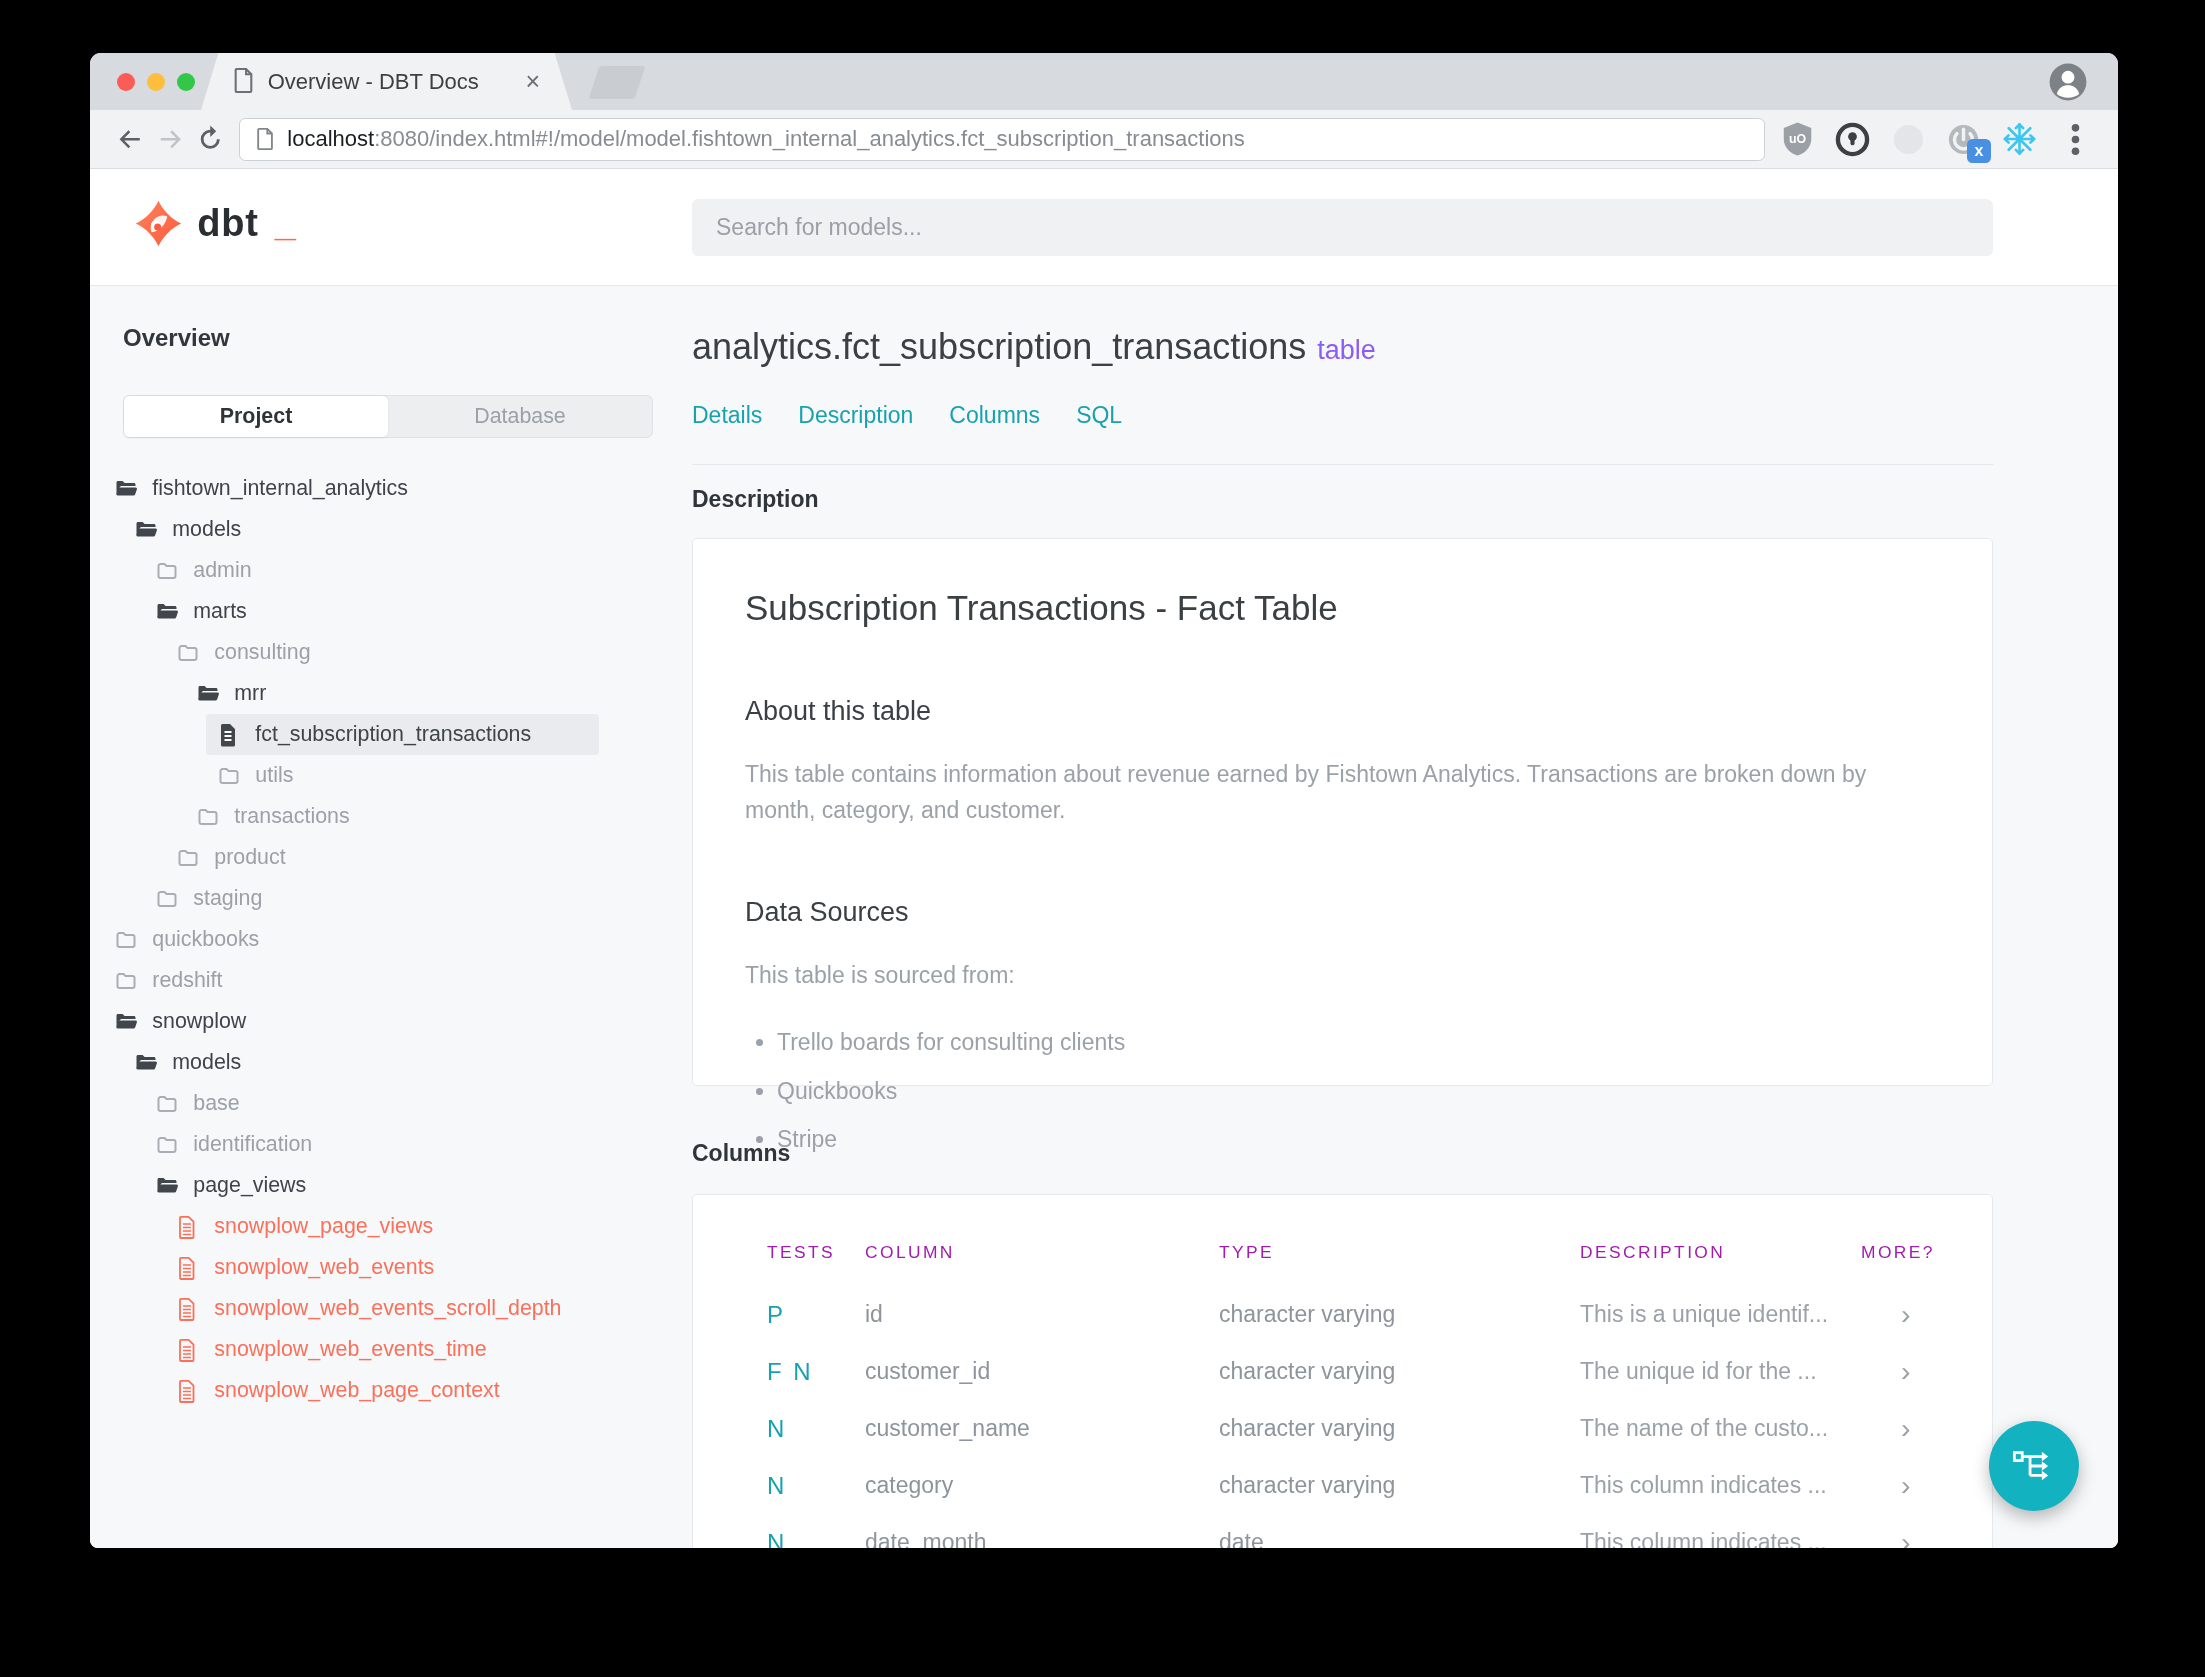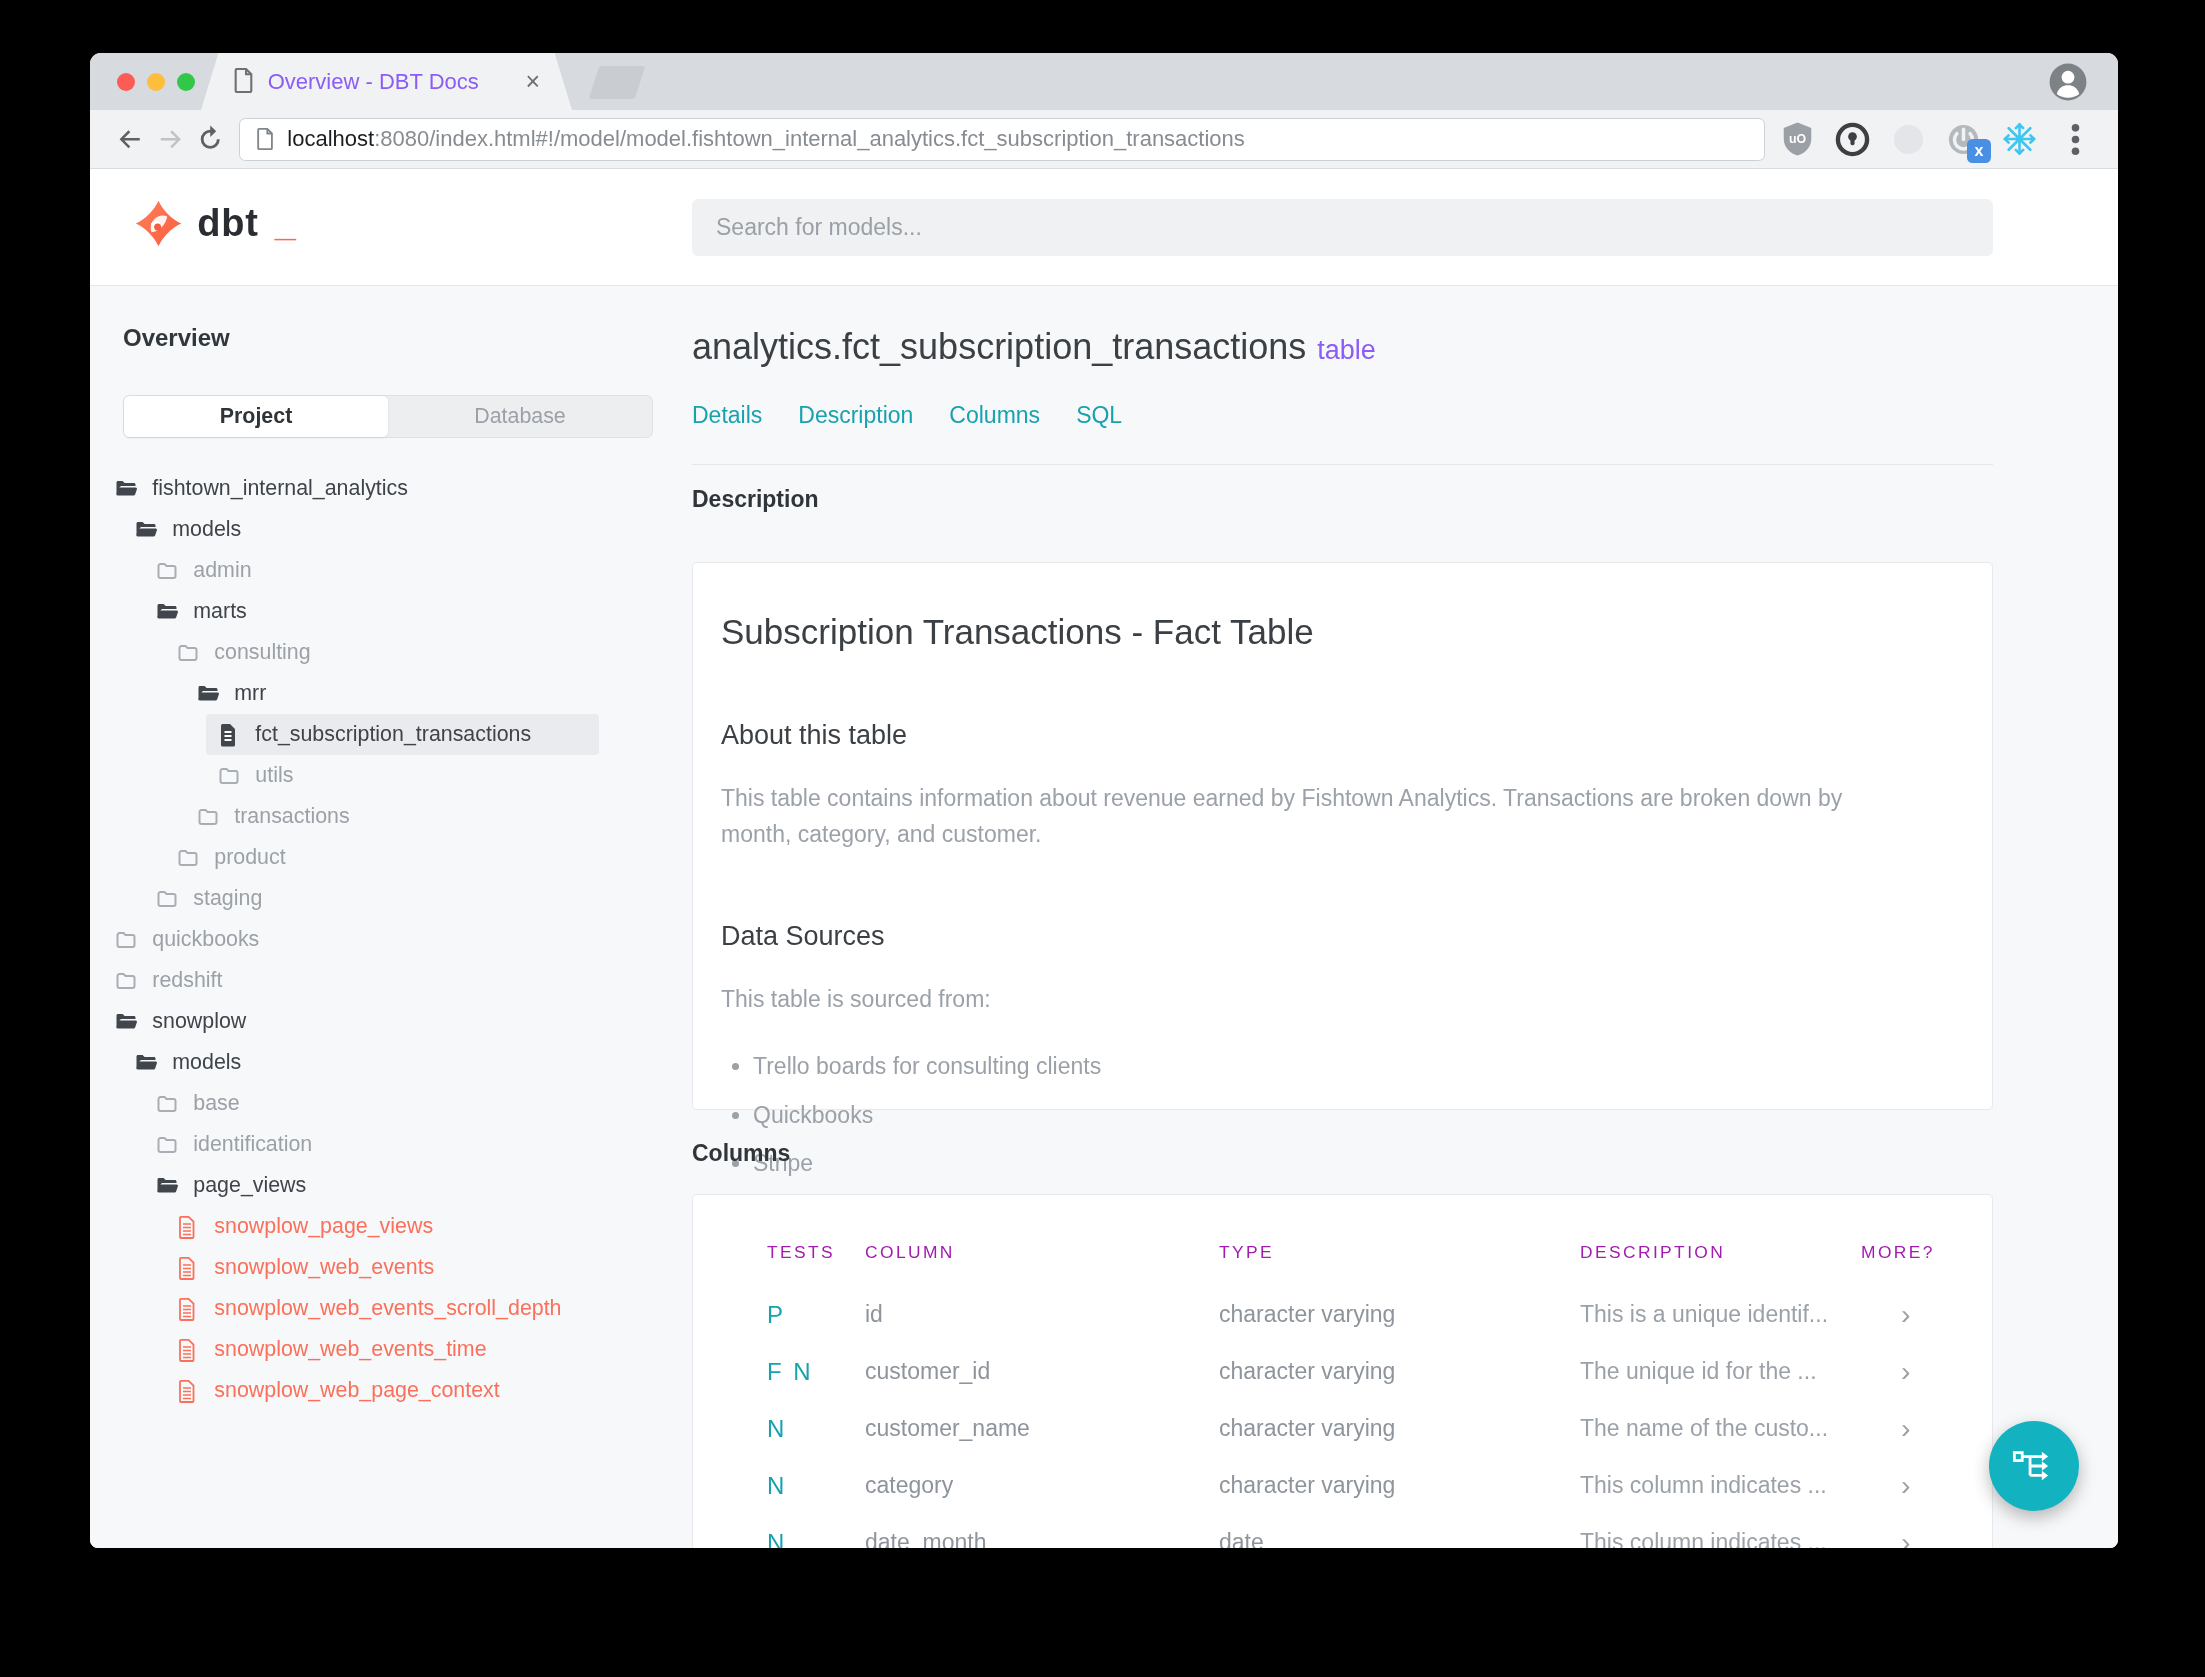--- a/index.html
+++ b/index.html
@@ -12,21 +12,21 @@
           background:#fff;border-radius:11px 11px 8px 8px;overflow:hidden;}
 
   
   .tabstrip{position:absolute;left:0;top:0;width:100%;height:57px;background:#d7dade;}
   .lights{position:absolute;left:27px;top:20px;display:flex;gap:12px;}
   .light{width:18px;height:18px;border-radius:50%;}
   .light.red{background:#fb5d56;}.light.yellow{background:#fcbe3c;}.light.green{background:#33c748;}
   .tab{position:absolute;left:111px;top:0;width:371px;height:57px;background:#f1f2f4;
        clip-path:polygon(17.4px 0,calc(100% - 17.4px) 0,100% 100%,0 100%);
        display:flex;align-items:center;padding:0 32px;box-sizing:border-box;gap:12.7px;}
-  .tab-title{font-size:22px;color:#8b5cf6;white-space:nowrap;flex:1;}
+  .tab-title{font-size:22px;color:#404040;white-space:nowrap;flex:1;}
   .tab-close{font-size:25px;color:#6b7075;line-height:1;}
   .newtab{position:absolute;left:504px;top:12.7px;width:46px;height:33px;background:#c9cdd2;
           transform:skewX(-18deg);border-radius:3.2px;}
   .avatar{position:absolute;right:30px;top:8.7px;width:40px;height:40px;}
 
   
   .toolbar{position:absolute;left:0;top:57px;width:100%;height:59px;background:#f1f2f4;
            border-bottom:0.8px solid #d9dce0;display:flex;align-items:center;box-sizing:border-box;
            padding:0 20.6px;}
   .navbtn{width:40px;height:40px;display:flex;align-items:center;justify-content:center;flex:0 0 auto;}
@@ -74,21 +74,21 @@
   .page-title{position:absolute;left:0;top:40px;font-size:36px;color:#3b4045;white-space:nowrap;}
   .page-title .badge{font-size:27px;color:#8b5cf6;margin-left:11px;}
   .model-nav{position:absolute;left:0;top:116px;display:flex;gap:36px;}
   .model-nav a{font-size:23px;color:var(--teal);text-decoration:none;}
   .main-divider{position:absolute;left:0;top:178px;width:100%;height:0.8px;background:#e5e7ea;}
   .sec-heading{position:absolute;left:0;font-size:23px;font-weight:bold;color:#30353a;}
   .sec-desc{top:200px;}
   .sec-cols{top:854px;}
   .card{position:absolute;left:0;width:1301px;background:#fff;border:0.8px solid #e6e8eb;
         border-radius:4.8px;box-sizing:border-box;}
-  .card.desc{top:276px;height:548px;padding:38px 28px;}
+  .card.desc{top:252px;height:548px;padding:38px 52px;}
   .card.cols{top:908px;height:713px;padding:24px 0;}
   .doc-h1{font-size:35px;color:#3b4045;font-weight:400;margin:11px 0 0;}
   .doc-h2{font-size:27px;color:#3b4045;font-weight:400;margin:68px 0 0;}
   .doc-p{font-size:23px;color:#9ba1a8;line-height:1.6;margin:28.5px 0 0;max-width:1149px;}
   .doc-ul{margin:32px 0 0;padding-left:32px;color:#9ba1a8;}
   .doc-ul li{font-size:23px;line-height:1.55;margin-bottom:12.7px;}
 
   .ctable{width:100%;}
   .crow{display:grid;grid-template-columns:98px 354px 361px 281px 1fr;align-items:center;
         padding-left:74px;height:57px;box-sizing:border-box;}

